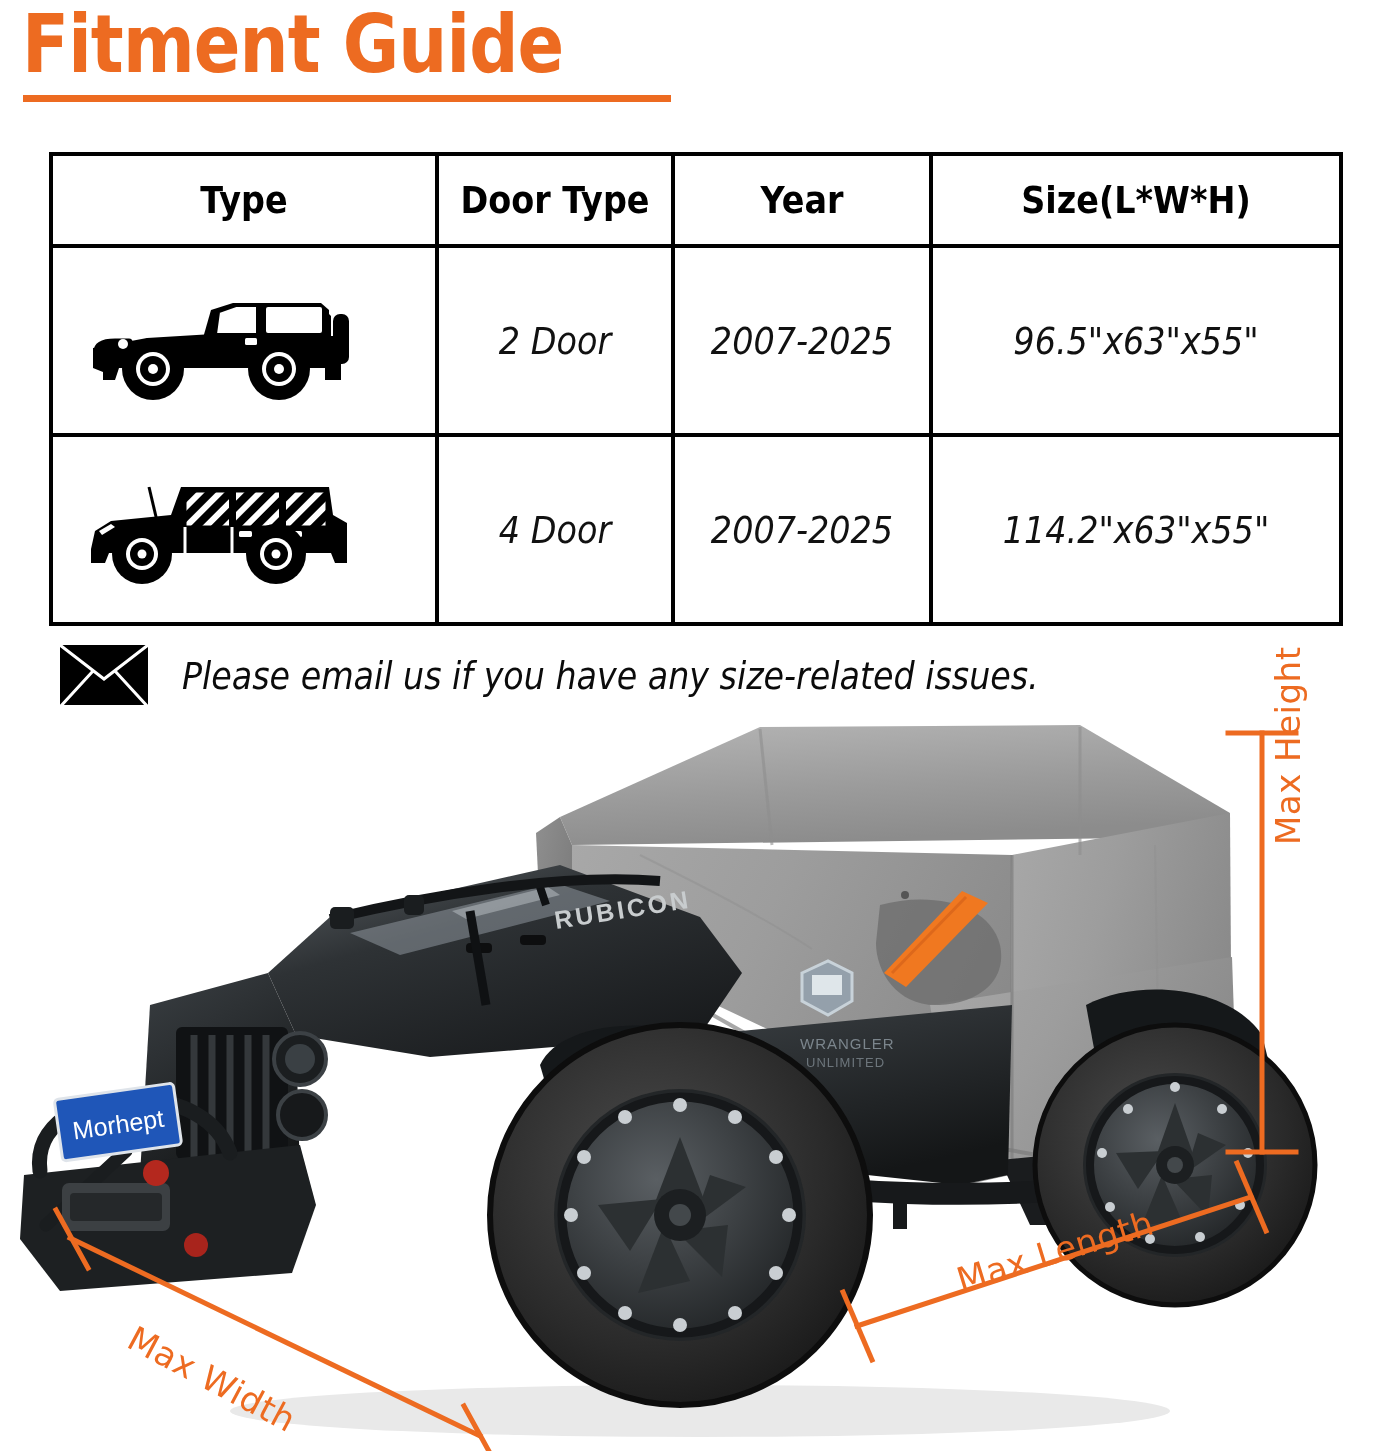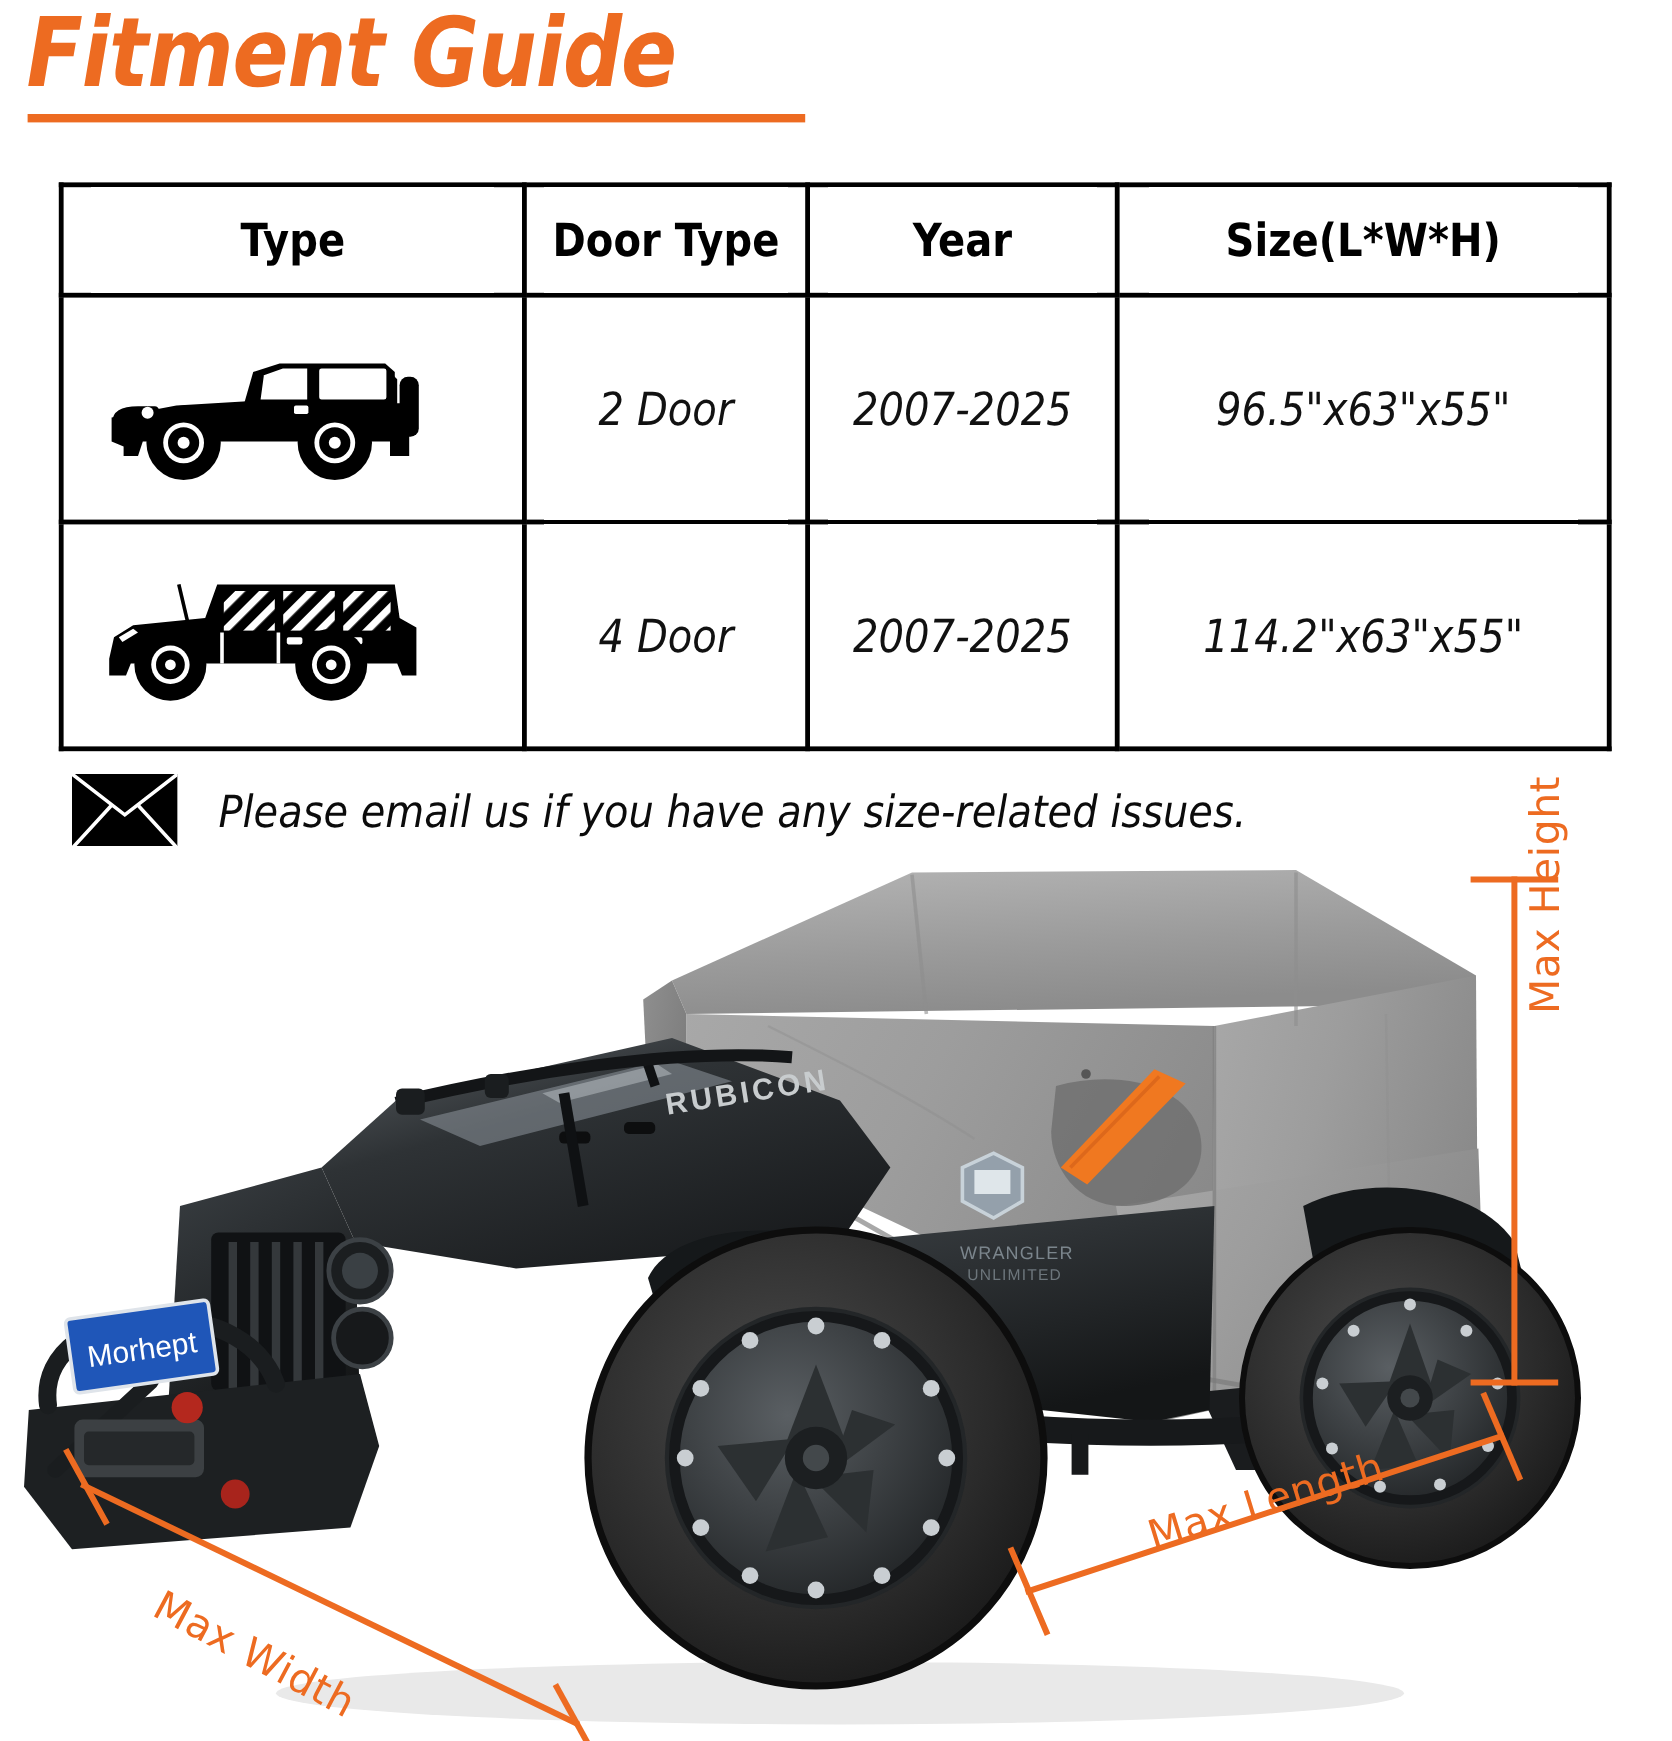--- a/index.html
+++ b/index.html
@@ -18,21 +18,20 @@
     background: #ffffff;
     overflow: hidden;
   }
 
   
   #title-block {
     position: absolute;
     left: 22px;
     top: 4px;
     width: 700px;
-    font-style: italic;
   }
   #page-title {
     font-family: "DejaVu Sans", sans-serif;
     font-weight: bold;
     font-size: 80px;
     line-height: 82px;
     color: #ED6B21;
     letter-spacing: -1px;
     transform: scaleX(0.86);
     transform-origin: left center;

